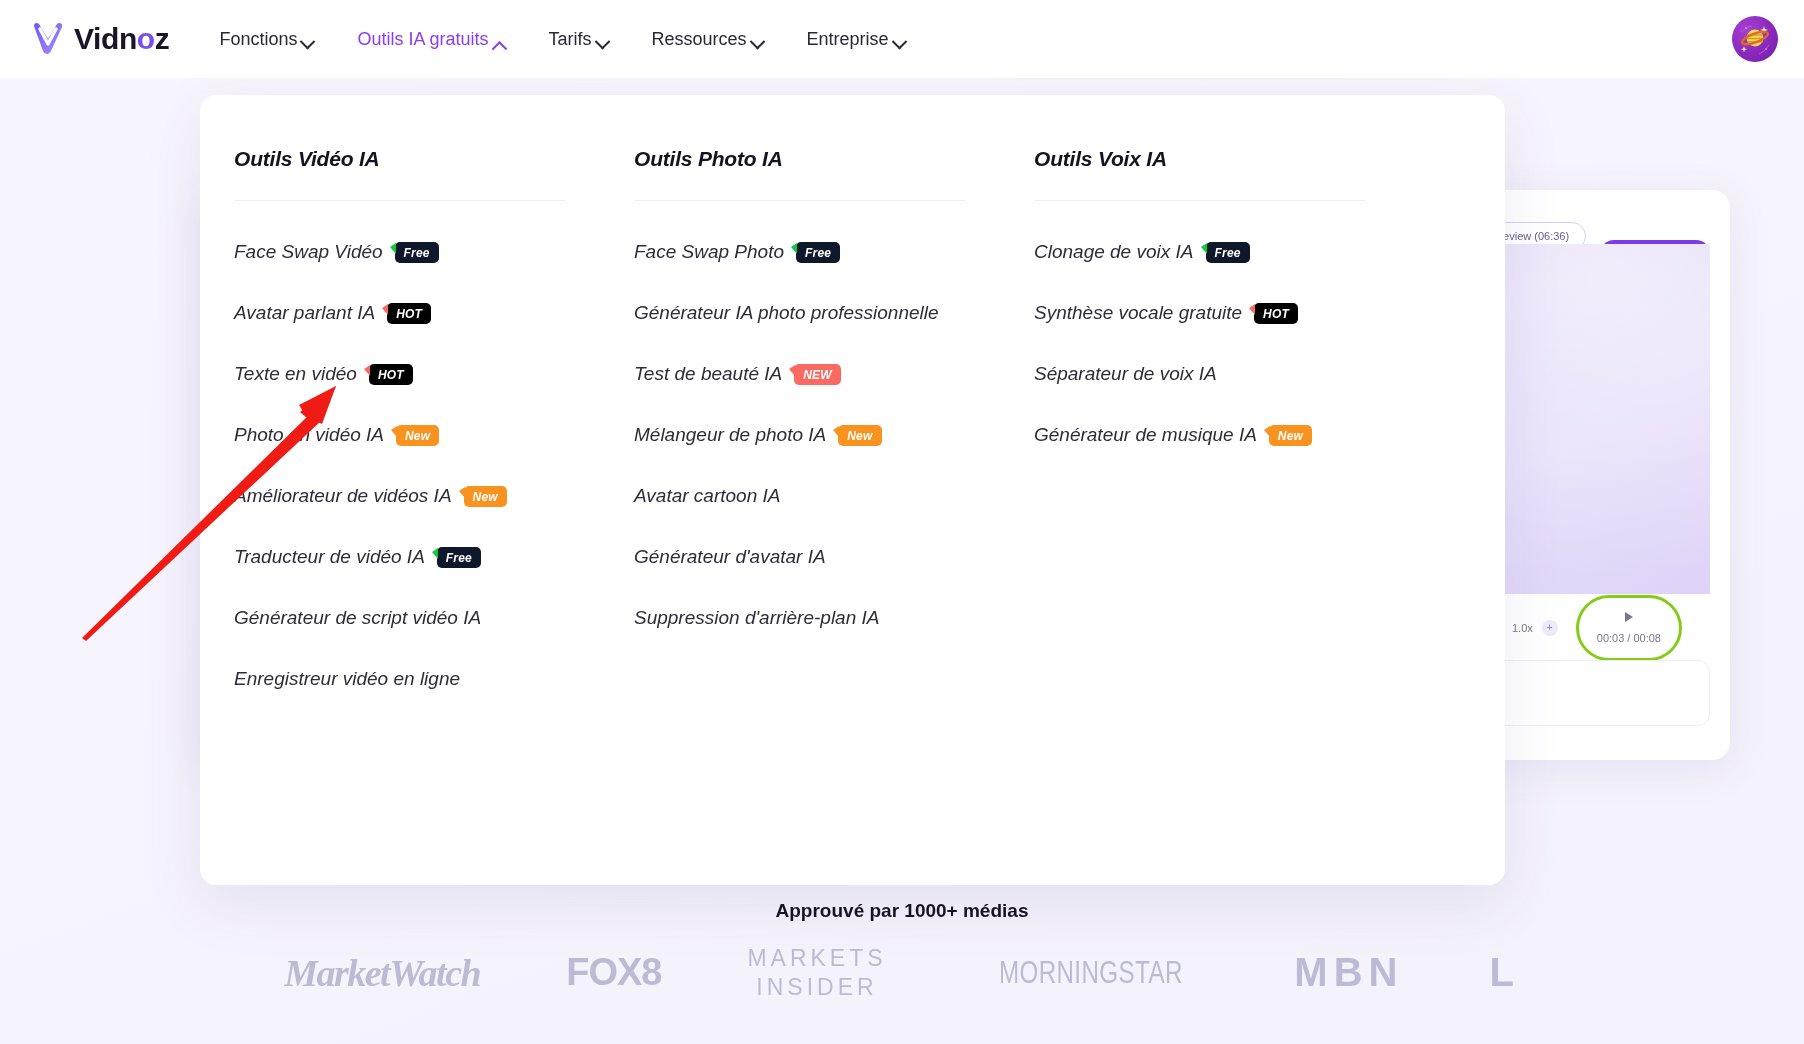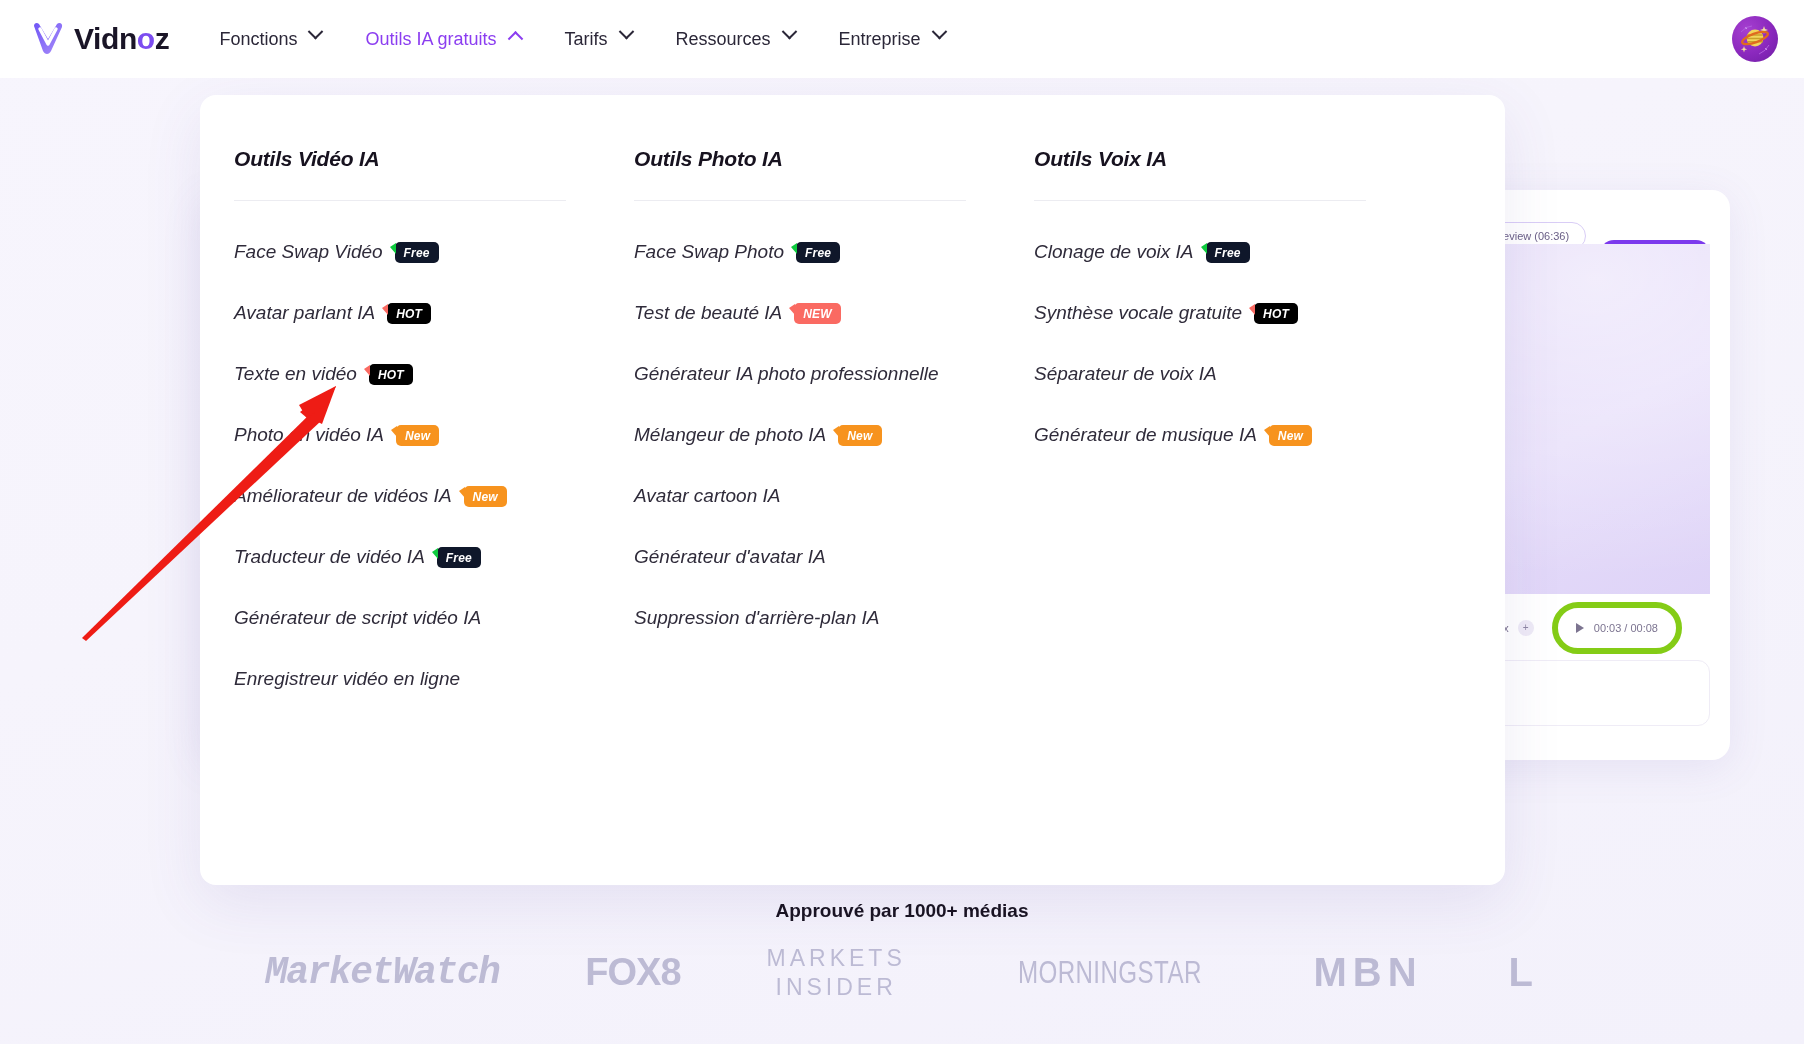--- a/index.html
+++ b/index.html
@@ -103,22 +103,22 @@
   }
   .speed-ctl { display: flex; align-items: center; gap: 9px; }
   .rnd-btn {
     width: 16px; height: 16px; border-radius: 50%;
     background: #eeeaf6; color: #8d86a3;
     display: flex; align-items: center; justify-content: center;
     font-size: 10px; line-height: 1;
   }
   .time-pill {
     display: flex; align-items: center; gap: 10px;
-    border: 6px solid #84cc16; border-radius: 999px;
-    padding: 14px 18px; background: #fff; color: #7c7490;
+    border: 3px solid #84cc16; border-radius: 999px;
+    padding: 14px 18px; background: #fff; color: #7c7490; flex-direction: column;
   }
   .tri { width: 0; height: 0; border-left: 8px solid #7c7490; border-top: 5px solid transparent; border-bottom: 5px solid transparent; }
   .bg-textbox {
     position: absolute; left: 0; right: 20px; top: 470px; height: 66px;
     border: 1px solid #efecf6; border-radius: 12px; background: #fff;
     color: #3b3550; font-size: 14px; padding: 14px 18px;
     overflow: hidden;
   }
 
   
@@ -130,21 +130,21 @@
   }
   .logo { display: flex; align-items: center; margin-left: 26px; gap: 4px; }
   .logo svg { display: block; }
   .logo-text {
     font-size: 30px; font-weight: 700; letter-spacing: -.4px;
     color: #1a1527;
   }
   .logo-text .accent { color: #7c4df0; }
   .nav { display: flex; align-items: center; gap: 0; margin-left: 28px; }
   .nav-item {
-    display: flex; align-items: flex-start; gap: 13px;
+    display: flex; align-items: flex-end; gap: 5px;
     font-size: 18px; color: #2b2738;
     padding: 10px 22px;
     white-space: nowrap;
     cursor: pointer;
   }
   .nav-item.active { color: #8b3df0; }
   .chev {
     width: 11px; height: 11px;
     border-right: 2px solid currentColor;
     border-bottom: 2px solid currentColor;
@@ -226,21 +226,21 @@
     font-size: 19px; font-weight: 700; color: #17121f;
     padding-top: 6px;
   }
   .media-logos {
     display: flex; align-items: center; justify-content: center;
     gap: 86px; margin-top: 22px;
     color: #9b99bd;
   }
   .ml { opacity: .62; }
   .ml.marketwatch {
-    font-family: Liberation Mono, monospace;
+    font-family: Liberation Serif, serif;
     font-style: italic; font-weight: 700; font-size: 38px;
     letter-spacing: -1.5px;
   }
   .ml.fox8 { font-weight: 700; font-size: 38px; letter-spacing: -1px; }
   .ml.markets {
     font-size: 23px; letter-spacing: 4px; line-height: 1.25; text-align: center;
   }
   .ml.morningstar {
     font-size: 31px; letter-spacing: .5px;
     transform: scaleX(.78); transform-origin: center;
@@ -386,25 +386,25 @@
 
       <div class="col c2">
         <div class="col-title">Outils Photo IA</div>
         <div class="col-rule"></div>
         <div class="menu-list">
           <div class="menu-item">
             <span>Face Swap Photo</span>
             <span class="badge free">Free</span>
           </div>
           <div class="menu-item">
+            <span>Générateur IA photo professionnelle</span>
+          </div>
+          <div class="menu-item">
             <span>Test de beauté IA</span>
             <span class="badge newred">NEW</span>
-          </div>
-          <div class="menu-item">
-            <span>Générateur IA photo professionnelle</span>
           </div>
           <div class="menu-item">
             <span>Mélangeur de photo IA</span>
             <span class="badge neworange">New</span>
           </div>
           <div class="menu-item">
             <span>Avatar cartoon IA</span>
           </div>
           <div class="menu-item">
             <span>Générateur d'avatar IA</span>

